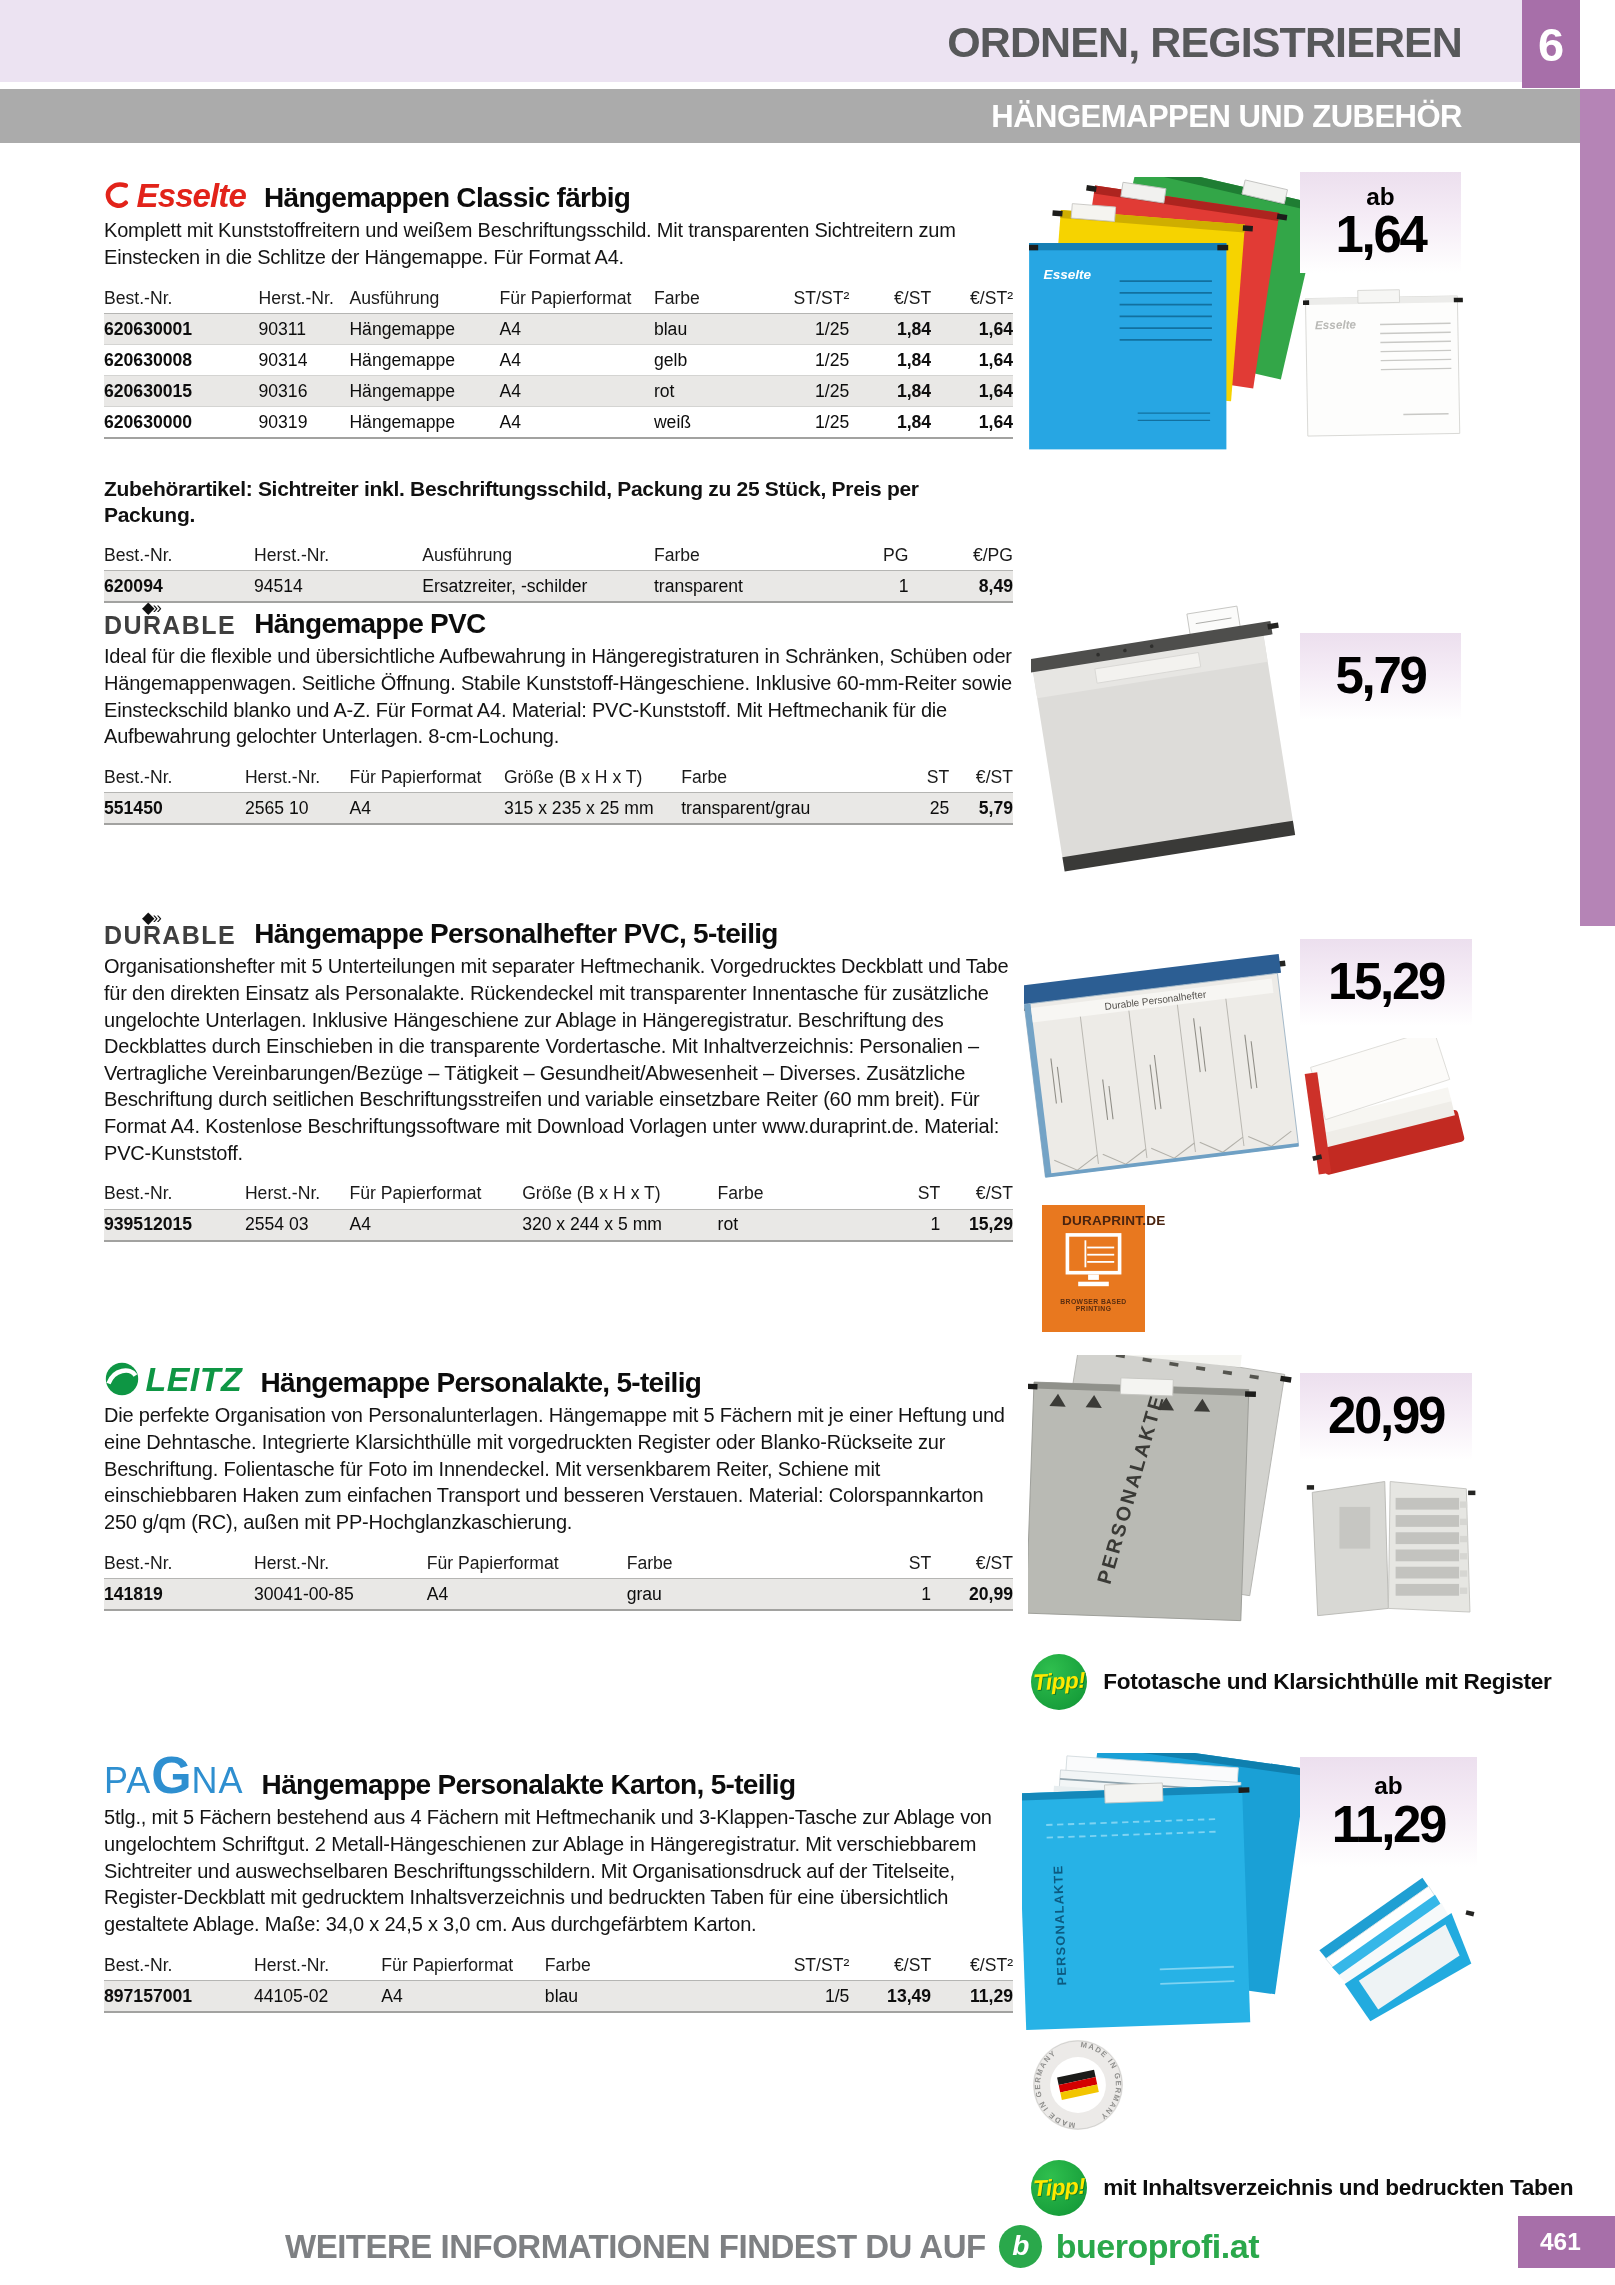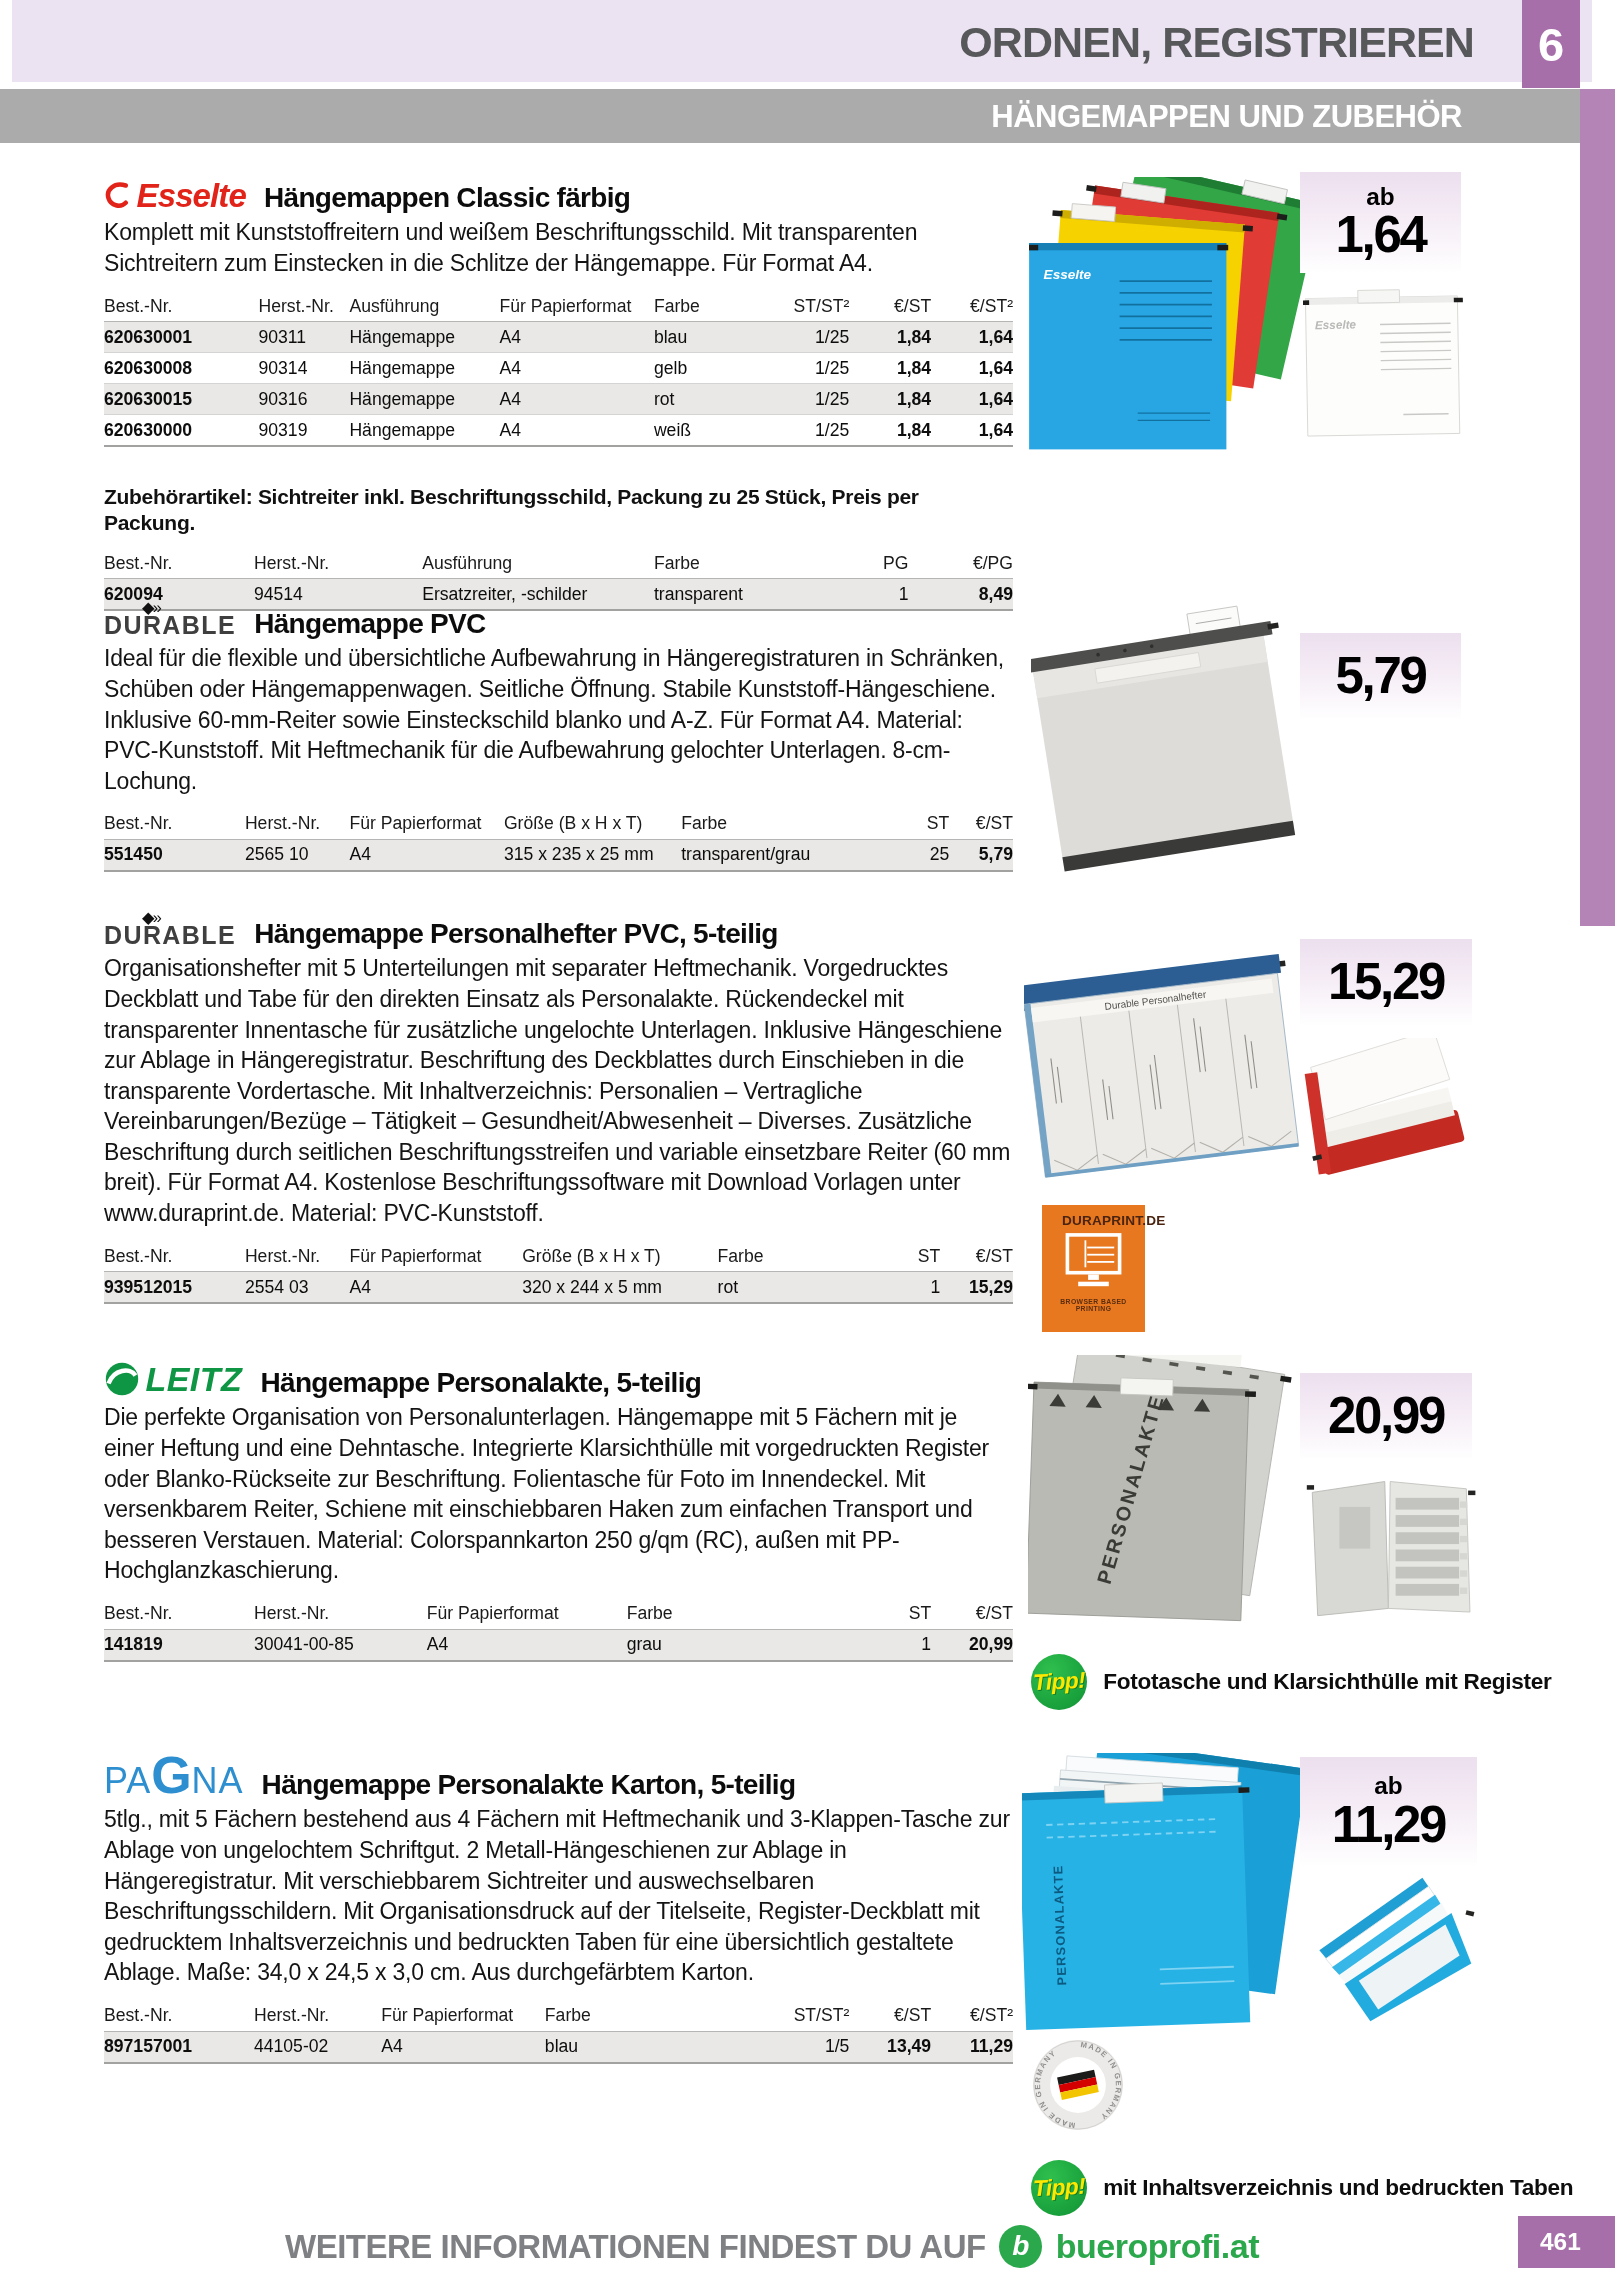--- a/index.html
+++ b/index.html
@@ -1,32 +1,32 @@
 <!DOCTYPE html>
 <html style="font-size:14.5px"><head>
 <meta charset="utf-8">
 <style>
   html,body{margin:0;padding:0;background:#fff;}
   .page{position:relative;width:1616px;height:2285px;background:#ffffff;overflow:hidden;
         font-family:"Liberation Sans",sans-serif;color:#111;}
   
-  .band-top{position:absolute;left:0;top:0;width:1580px;height:82px;background:#ece3f2;margin-left:12px;}
+  .band-top{position:absolute;left:0;top:0;width:1580px;height:82px;background:#ece3f2;}
   .band-top-title{position:absolute;right:118px;top:0;height:82px;line-height:85px;
         font-size:43px;font-weight:800;color:#57585a;letter-spacing:-0.9px;}
   .chapter-box{position:absolute;left:1522px;top:0;width:58px;height:88px;background:#a76fa9;
         display:flex;align-items:center;justify-content:center;color:#fff;font-size:47px;font-weight:800;}
   .band-sub{position:absolute;left:0;top:89px;width:1580px;height:54px;background:#ababab;}
   .band-sub-title{position:absolute;right:118px;top:0;height:54px;line-height:56px;
         font-size:31px;font-weight:800;color:#ffffff;letter-spacing:-0.5px;}
   .side-rail{position:absolute;left:1580px;top:89px;width:35px;height:837px;background:#b584b6;}
   
   .sec{position:absolute;left:104px;width:909px;}
   .brand-row{display:flex;align-items:flex-end;gap:11px;margin-bottom:5.4px;}
   .sec-title{font-size:28px;font-weight:800;letter-spacing:-0.7px;color:#0c0c0c;margin:0 0 0 7.2px;line-height:1.05;}
-  .desc{font-size:23px;line-height:1.33;letter-spacing:-0.2px;color:#141414;margin-top:5.4px;}
+  .desc{font-size:20px;line-height:1.33;letter-spacing:-0.2px;color:#141414;margin-top:5.4px;}
   .note{font-size:21px;font-weight:700;line-height:1.22;letter-spacing:-0.3px;margin-top:37px;max-width:868px;}
   .esselte-logo{display:inline-flex;align-items:center;gap:3.6px;}
   .esselte-word{color:#e2231a;font-style:italic;font-weight:800;font-size:33px;letter-spacing:-0.9px;line-height:1;}
   .durable-logo{display:inline-block;}
   .durable-glyph{font-size:16.3px;line-height:11px;letter-spacing:-1.8px;color:#111;margin-left:38px;}
   .durable-word{font-size:25px;font-weight:800;color:#3f3f3f;letter-spacing:1.4px;line-height:1;}
   .leitz-logo{display:inline-flex;align-items:center;gap:5.4px;}
   .leitz-word{color:#0e9644;font-style:italic;font-weight:900;font-size:34px;letter-spacing:0.5px;line-height:1;}
   .pagna-logo{display:inline-flex;align-items:baseline;}
   .pagna-p{font-size:36px;color:#2e8fd0;letter-spacing:0.9px;line-height:1;}

